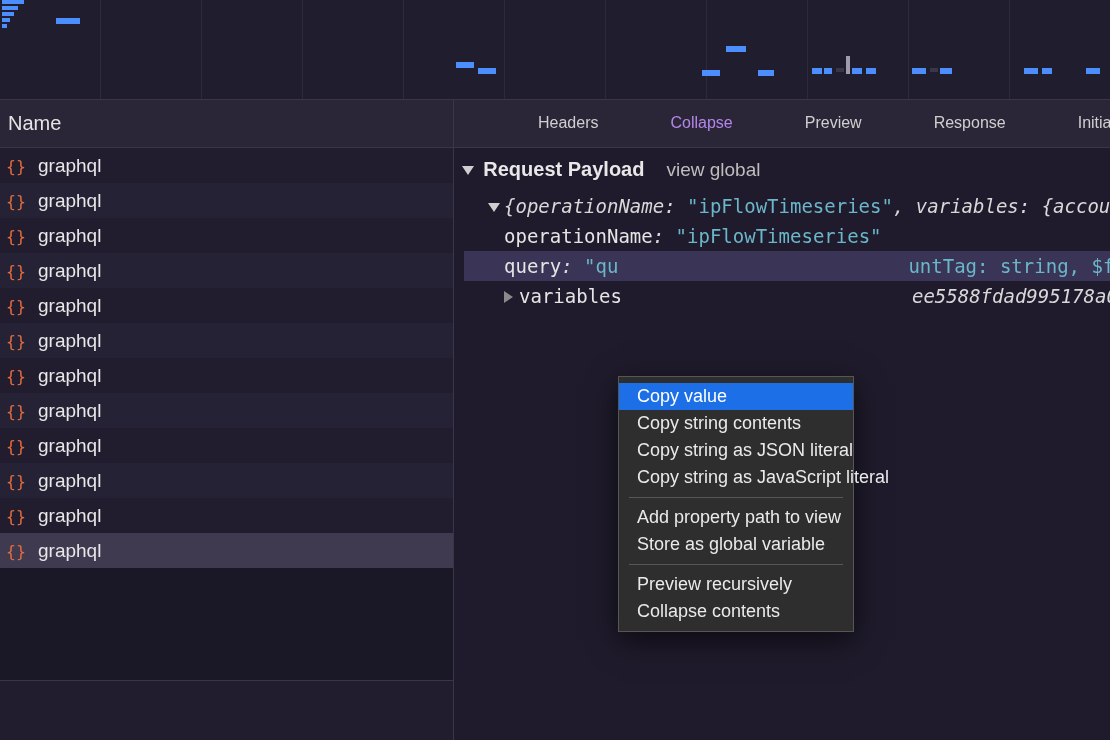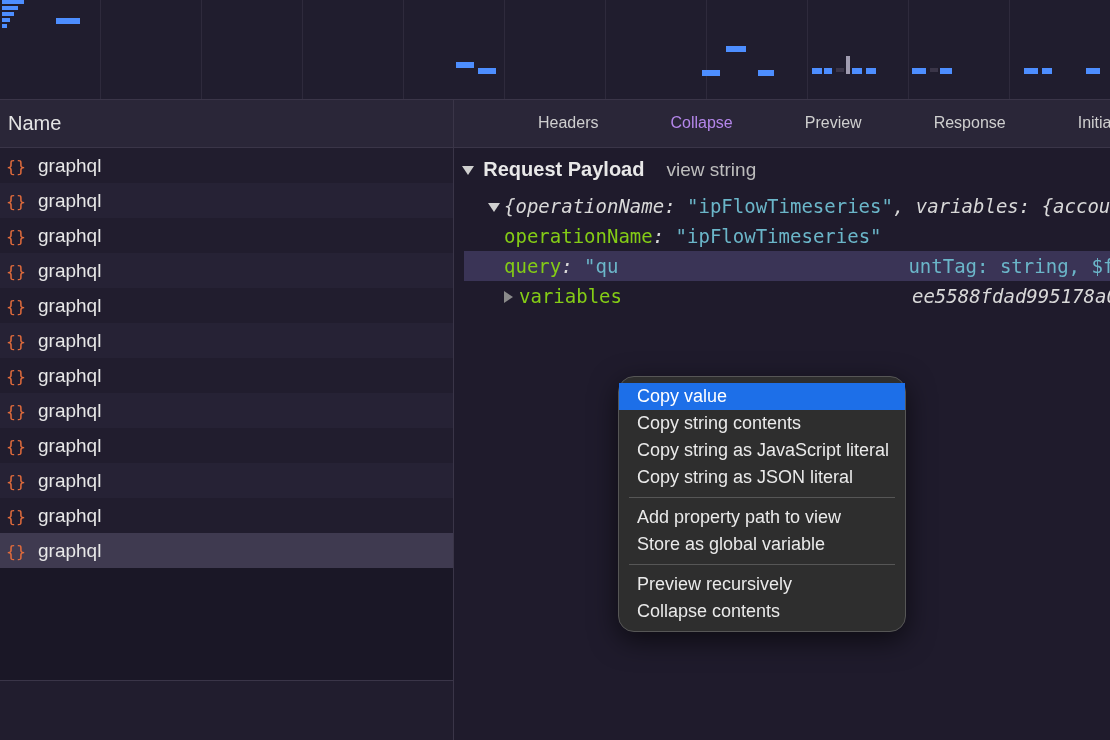--- a/index.html
+++ b/index.html
@@ -157,32 +157,32 @@
       width: 0; height: 0;
       border-top: 6px solid transparent;
       border-bottom: 6px solid transparent;
       border-left: 9px solid #8a8a8a;
       margin-right: 6px;
     }
     .code-lines { padding-left: 10px; white-space: nowrap; overflow: hidden; }
     .code-line { padding-left: 0; }
     .indent1 { padding-left: 24px; }
     .indent2 { padding-left: 40px; }
-    .key { color: #84cc16; }
+    .key { color: #e5e5e5; }
     .str { color: #6bb6c9; }
     .punc { color: #d8d8d8; font-style: italic; }
     .line-query { background: #3a3456; }
     .context-menu {
       position: absolute;
       left: 618px;
       top: 376px;
-      width: 288px;
+      width: 236px;
       background: #2e2e2e;
       border: 1px solid #565656;
-      border-radius: 16px;
+      border-radius: 0;
       box-shadow: 0 8px 28px rgba(0,0,0,0.6);
       padding: 6px 0;
       font-family: -apple-system, BlinkMacSystemFont, sans-serif;
       font-size: 18px;
       color: #eaeaea;
       z-index: 50;
     }
     .menu-item {
       padding: 3px 18px;
       cursor: pointer;
@@ -338,21 +338,21 @@
       <div class="tab">Initiator</div>
       <div class="overflow-indicator">&gt;&gt;</div>
     </div>
 
     <div class="payload-body">
       <div class="section-header">
         <span>
           <span class="tri"></span>
           <span class="section-title">Request Payload</span>
         </span>
-        <span class="view-source">view string</span>
+        <span class="view-source">view global</span>
       </div>
 
       <div class="code-lines">
         <div class="code-line indent1">
           <span class="tri"></span><span class="punc">{operationName: </span><span class="str">"ipFlowTimeseries"</span><span class="punc">, variables: {account</span>
         </div>
         <div class="code-line indent2">
           <span class="key">operationName</span><span class="punc">: </span><span class="str">"ipFlowTimeseries"</span>
         </div>
         <div class="code-line indent2 line-query">
@@ -362,21 +362,21 @@
           <span class="tri-right"></span><span class="key">variables</span><span style="display:inline-block;width:290px;"></span><span class="punc">ee5588fdad995178a0</span>
         </div>
       </div>
     </div>
   </div>
 </div>
 
 <div class="context-menu">
   <div class="menu-item highlight">Copy value</div>
   <div class="menu-item">Copy string contents</div>
+  <div class="menu-item">Copy string as JSON literal</div>
   <div class="menu-item">Copy string as JavaScript literal</div>
-  <div class="menu-item">Copy string as JSON literal</div>
   <div class="menu-sep"></div>
   <div class="menu-item">Add property path to view</div>
   <div class="menu-item">Store as global variable</div>
   <div class="menu-sep"></div>
   <div class="menu-item">Preview recursively</div>
   <div class="menu-item">Collapse contents</div>
 </div>
 
 </body></html>

